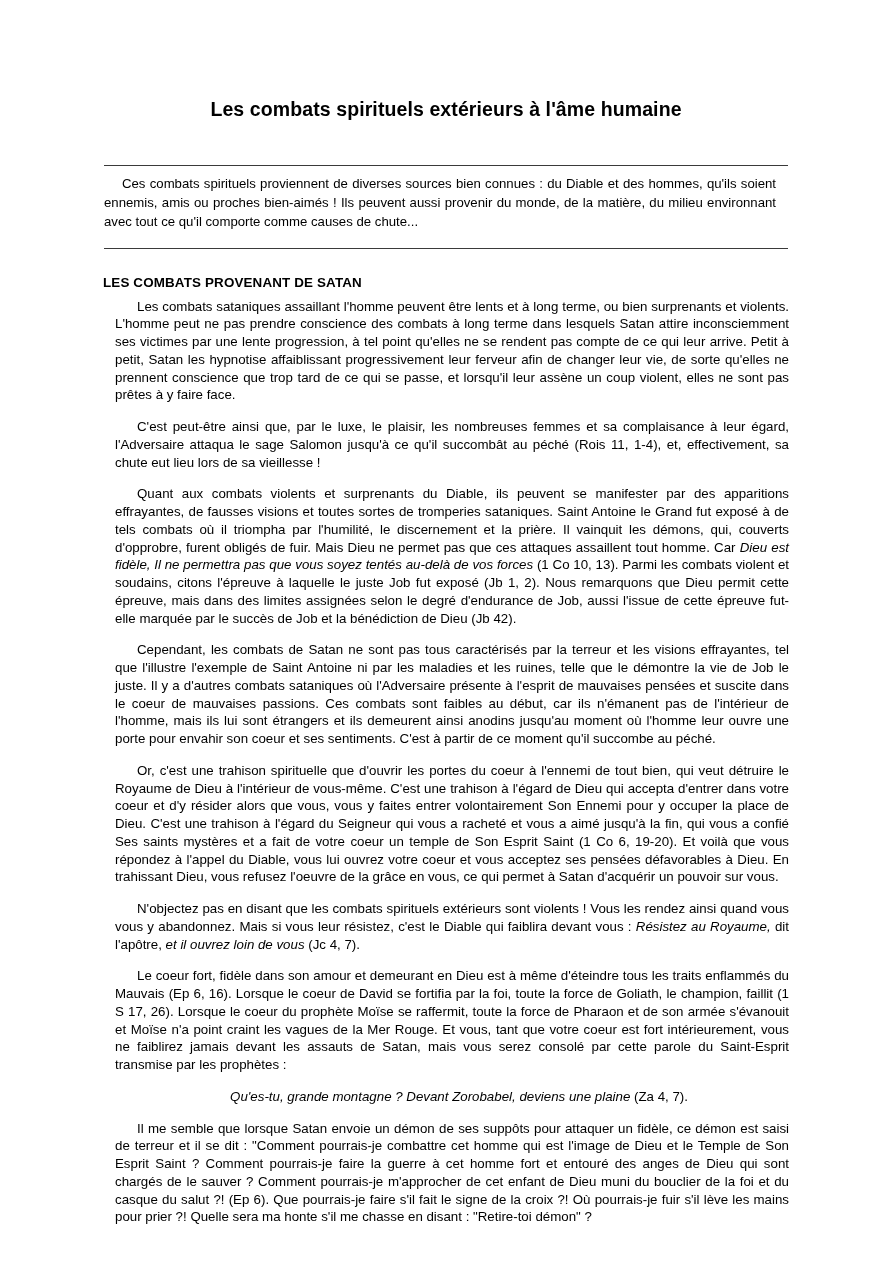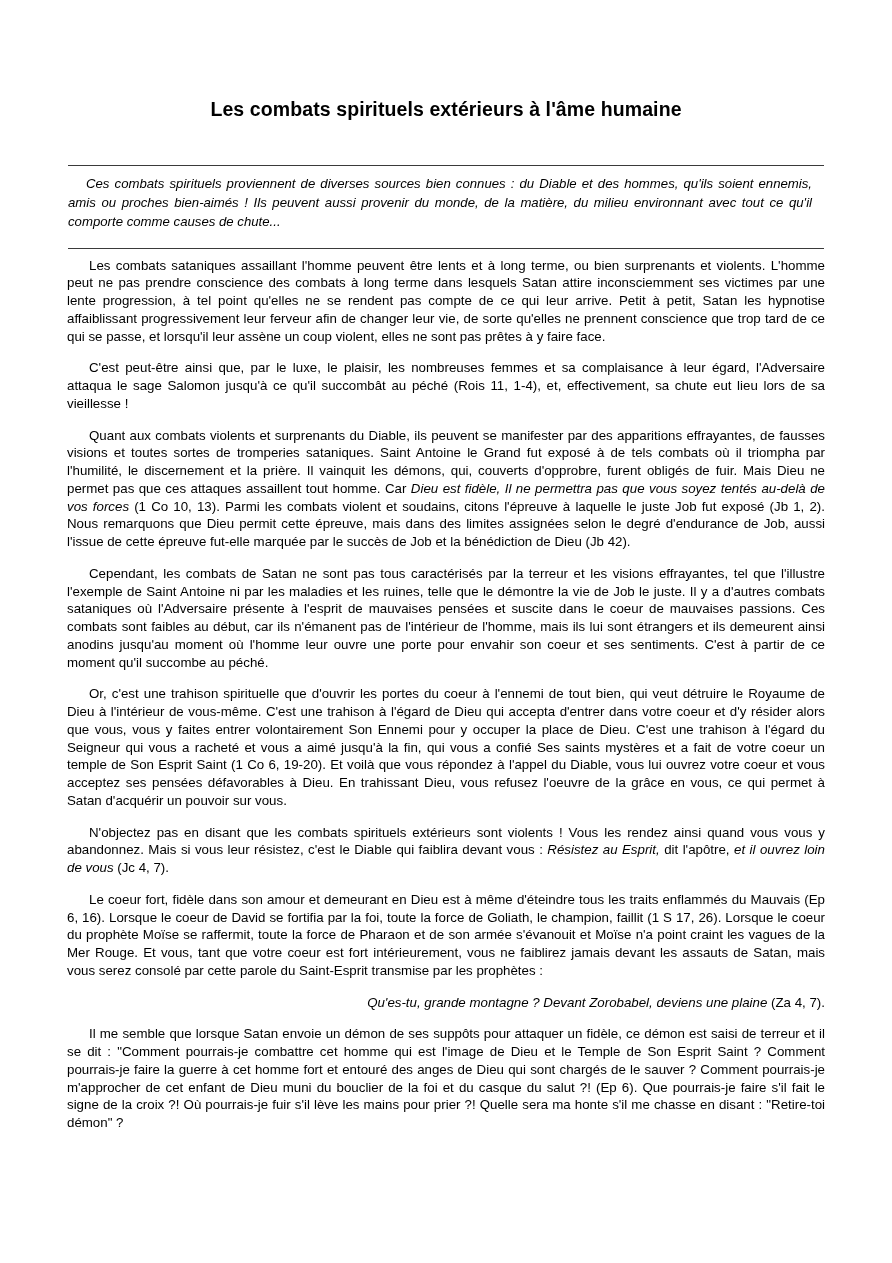--- a/index.html
+++ b/index.html
@@ -12,42 +12,41 @@
     height: 1263px;
     font-family: "Liberation Sans", sans-serif;
     color: #000000;
     overflow: hidden;
   }
   .page {
     position: relative;
     width: 892px;
     height: 1263px;
     box-sizing: border-box;
-    padding: 0 56px;
+    padding: 0 92px;
   }
   .doc-title {
     margin: 0;
     padding-top: 98px;
     text-align: center;
     font-size: 19.5px;
     font-weight: bold;
     letter-spacing: 0.1px;
     line-height: 1.2;
   }
   .intro-block {
     margin-top: 44px;
     padding: 0 12px;
   }
   .rule {
     height: 0;
     border-top: 1.6px solid #3a3a3a;
     width: 100%;
   }
   .intro-text {
-    font-style: italic;
     font-size: 13.2px;
     line-height: 1.42;
     text-align: justify;
     text-indent: 18px;
     margin: 9px 12px 0 0;
     padding-bottom: 16px;
   }
   .rule-bottom {
     margin-top: 0;
   }
@@ -55,66 +54,67 @@
     margin: 26px 0 0 11px;
     font-size: 13.4px;
     font-weight: bold;
     letter-spacing: 0.15px;
   }
   .body-wrap {
     margin-top: 8px;
     padding: 0 11px 0 11px;
   }
   p.para {
-    margin: 0 0 14px 0;
+    margin: 0 0 14px 12px;
     font-size: 13.3px;
     line-height: 1.335;
     text-align: justify;
     text-indent: 22px;
     hyphens: none;
   }
   p.quote {
     margin: 0 0 14px 0;
     padding-left: 26px;
     font-size: 13.3px;
     line-height: 1.335;
-    text-align: right;
+    text-align: center;
     font-style: normal;
   }
   p.quote .it { font-style: italic; }
   .it { font-style: italic; }
   .last { margin-bottom: 0; }
 </style>
 </head>
 <body>
 
 <div class="page">
 
   <h1 class="doc-title">Les combats spirituels extérieurs à l'âme humaine</h1>
 
   <div class="intro-block">
     <div class="rule"></div>
     <p class="intro-text">Ces combats spirituels proviennent de diverses sources bien connues : du Diable et des hommes, qu'ils soient ennemis, amis ou proches bien-aimés ! Ils peuvent aussi provenir du monde, de la matière, du milieu environnant avec tout ce qu'il comporte comme causes de chute...</p>
     <div class="rule rule-bottom"></div>
   </div>
 
+  <h2 class="section-heading">LES COMBATS PROVENANT DE SATAN</h2>
 
   <div class="body-wrap">
 
     <p class="para">Les combats sataniques assaillant l'homme peuvent être lents et à long terme, ou bien surprenants et violents. L'homme peut ne pas prendre conscience des combats à long terme dans lesquels Satan attire inconsciemment ses victimes par une lente progression, à tel point qu'elles ne se rendent pas compte de ce qui leur arrive.  Petit à petit, Satan les hypnotise affaiblissant progressivement leur ferveur afin de changer leur vie, de sorte qu'elles ne prennent conscience que trop tard de ce qui se passe, et lorsqu'il leur assène un coup violent, elles ne sont pas prêtes à y faire face.</p>
 
     <p class="para">C'est peut-être ainsi que, par le luxe, le plaisir, les nombreuses femmes et sa complaisance à leur égard, l'Adversaire attaqua le sage Salomon jusqu'à ce qu'il succombât au péché (Rois 11, 1-4), et, effectivement, sa chute eut lieu lors de sa vieillesse !</p>
 
     <p class="para"><span>Quant aux combats violents et surprenants du Diable, ils peuvent se manifester par des apparitions effrayantes, de fausses visions et toutes sortes de tromperies sataniques. Saint Antoine le Grand fut exposé à de tels combats où il triompha par l'humilité, le discernement et la prière. Il vainquit les démons, qui, couverts d'opprobre, furent obligés de fuir. Mais Dieu ne permet pas que ces attaques assaillent tout homme. Car </span><span class="it">Dieu est fidèle, Il ne permettra pas que vous soyez tentés au-delà de vos forces</span><span> (1 Co 10, 13).  Parmi les combats violent et soudains, citons l'épreuve à laquelle le juste Job fut exposé (Jb 1, 2). Nous remarquons que Dieu permit cette épreuve, mais dans des limites assignées selon le degré d'endurance de Job, aussi l'issue de cette épreuve fut-elle marquée par le succès de Job et la bénédiction de Dieu (Jb 42).</span></p>
 
     <p class="para">Cependant, les combats de Satan ne sont pas tous caractérisés par la terreur et les visions effrayantes, tel que l'illustre l'exemple de Saint Antoine ni par les maladies et les ruines, telle que le démontre la vie de Job le juste. Il y a d'autres combats sataniques où l'Adversaire présente à l'esprit de mauvaises pensées et suscite dans le coeur de mauvaises passions. Ces combats sont faibles au début, car ils n'émanent pas de l'intérieur de l'homme, mais ils lui sont étrangers et ils demeurent ainsi anodins jusqu'au moment où l'homme leur ouvre une porte pour envahir son coeur et ses sentiments. C'est à partir de ce moment qu'il succombe au péché.</p>
 
     <p class="para">Or, c'est une trahison spirituelle que d'ouvrir les portes du coeur à l'ennemi de tout bien, qui veut détruire le Royaume de Dieu à l'intérieur de vous-même. C'est une trahison à l'égard de Dieu qui accepta d'entrer dans votre coeur et d'y résider alors que vous, vous y faites entrer volontairement Son Ennemi pour y occuper la place de Dieu.  C'est une trahison à l'égard du Seigneur qui vous a racheté et vous a aimé jusqu'à la fin, qui vous a confié Ses saints mystères et a fait de votre coeur un temple de Son Esprit Saint (1 Co 6, 19-20). Et voilà que vous répondez à l'appel du Diable, vous lui ouvrez votre coeur et vous acceptez ses pensées défavorables à Dieu.  En trahissant Dieu, vous refusez l'oeuvre de la grâce en vous, ce qui permet à Satan d'acquérir un pouvoir sur vous.</p>
 
-    <p class="para"><span>N'objectez pas en disant que les combats spirituels extérieurs sont violents ! Vous les rendez ainsi quand vous vous y abandonnez. Mais si vous leur résistez, c'est le Diable qui faiblira devant vous : </span><span class="it">Résistez au Esprit,</span><span> dit l'apôtre, </span><span class="it">et il ouvrez loin de vous</span><span> (Jc 4, 7).</span></p>
+    <p class="para"><span>N'objectez pas en disant que les combats spirituels extérieurs sont violents ! Vous les rendez ainsi quand vous vous y abandonnez. Mais si vous leur résistez, c'est le Diable qui faiblira devant vous : </span><span class="it">Résistez au Royaume,</span><span> dit l'apôtre, </span><span class="it">et il ouvrez loin de vous</span><span> (Jc 4, 7).</span></p>
 
     <p class="para">Le coeur fort, fidèle dans son amour et demeurant en Dieu est à même d'éteindre tous les traits enflammés du Mauvais (Ep 6, 16).  Lorsque le coeur de David se fortifia par la foi, toute la force de Goliath, le champion, faillit (1 S 17, 26). Lorsque le coeur du prophète Moïse se raffermit, toute la force de Pharaon et de son armée s'évanouit et Moïse n'a point craint les vagues de la Mer Rouge. Et vous, tant que votre coeur est fort intérieurement, vous ne faiblirez jamais devant les assauts de Satan, mais vous serez consolé par cette parole du Saint-Esprit transmise par les prophètes :</p>
 
     <p class="quote"><span class="it">Qu'es-tu, grande montagne ? Devant Zorobabel, deviens une plaine</span><span> (Za 4, 7).</span></p>
 
 
     <p class="para last">Il me semble que lorsque Satan envoie un démon de ses suppôts pour attaquer un fidèle, ce démon est saisi de terreur et il se dit : "Comment pourrais-je combattre cet homme qui est l'image de Dieu et le Temple de Son Esprit Saint ? Comment pourrais-je faire la guerre à cet homme fort et entouré des anges de Dieu qui sont chargés de le sauver ? Comment pourrais-je m'approcher de cet enfant de Dieu muni du bouclier de la foi et du casque du salut ?! (Ep 6). Que pourrais-je faire s'il fait le signe de la croix ?! Où pourrais-je fuir s'il lève les mains pour prier ?! Quelle sera ma honte s'il me chasse en disant : "Retire-toi démon" ?</p>
 
   </div>
 </div>

